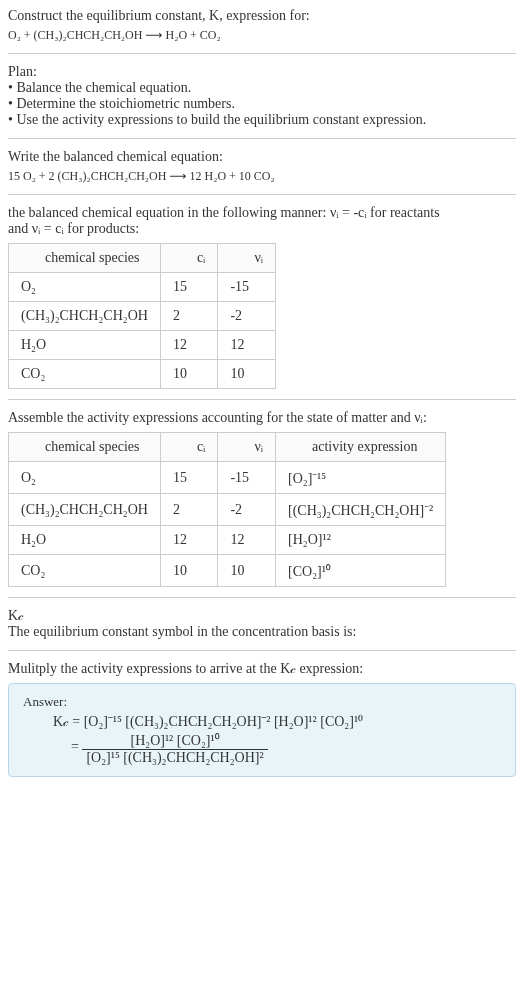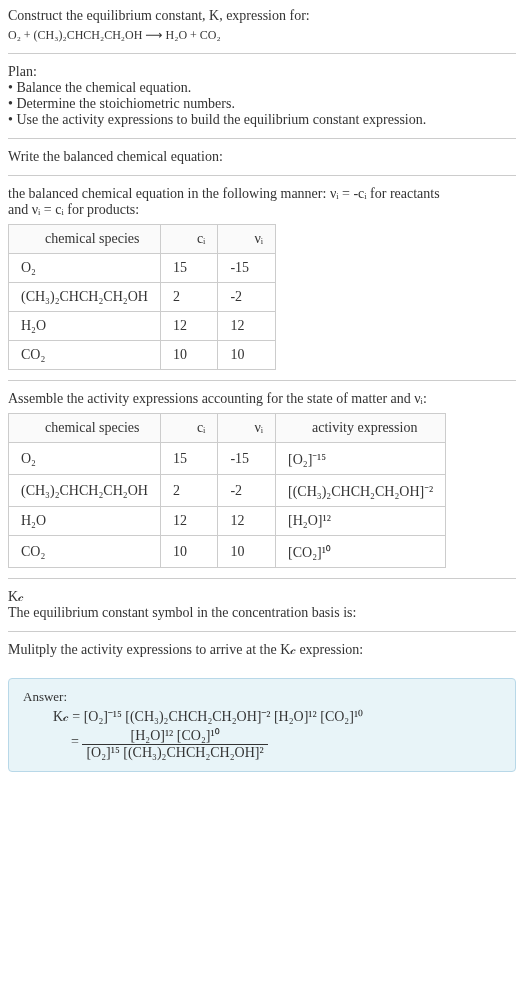--- a/index.html
+++ b/index.html
@@ -40,21 +40,21 @@
     }
     td.center, th.center {
       text-align: left;
       margin-top: 44px;
     }
     .answer-box {
       background: #e8f4f8;
       border: 1px solid #b8d8e8;
       border-radius: 4px;
       padding: 10px 14px;
-      margin-top: 20px;
+      margin-top: 6px;
     }
     .answer-label {
       font-size: 13px;
       margin-bottom: 4px;
     }
     .frac {
       display: inline-block;
       vertical-align: middle;
       text-align: center;
     }
@@ -83,20 +83,21 @@
 <div class="section">
   <div>Plan:</div>
   <div>• Balance the chemical equation.</div>
   <div>• Determine the stoichiometric numbers.</div>
   <div>• Use the activity expressions to build the equilibrium constant expression.</div>
 </div>
 <hr>
 
 <div class="section">
   <div>Write the balanced chemical equation:</div>
+  <div class="equation">15 O₂ + 2 (CH₃)₂CHCH₂CH₂OH  ⟶  12 H₂O + 10 CO₂</div>
 </div>
 <hr>
 
 <div class="section">
   <div>the balanced chemical equation in the following manner: νᵢ = -cᵢ for reactants</div>
   <div>and νᵢ = cᵢ for products:</div>
   <table>
     <tbody>
         <tr>
       <th>chemical species</th>

